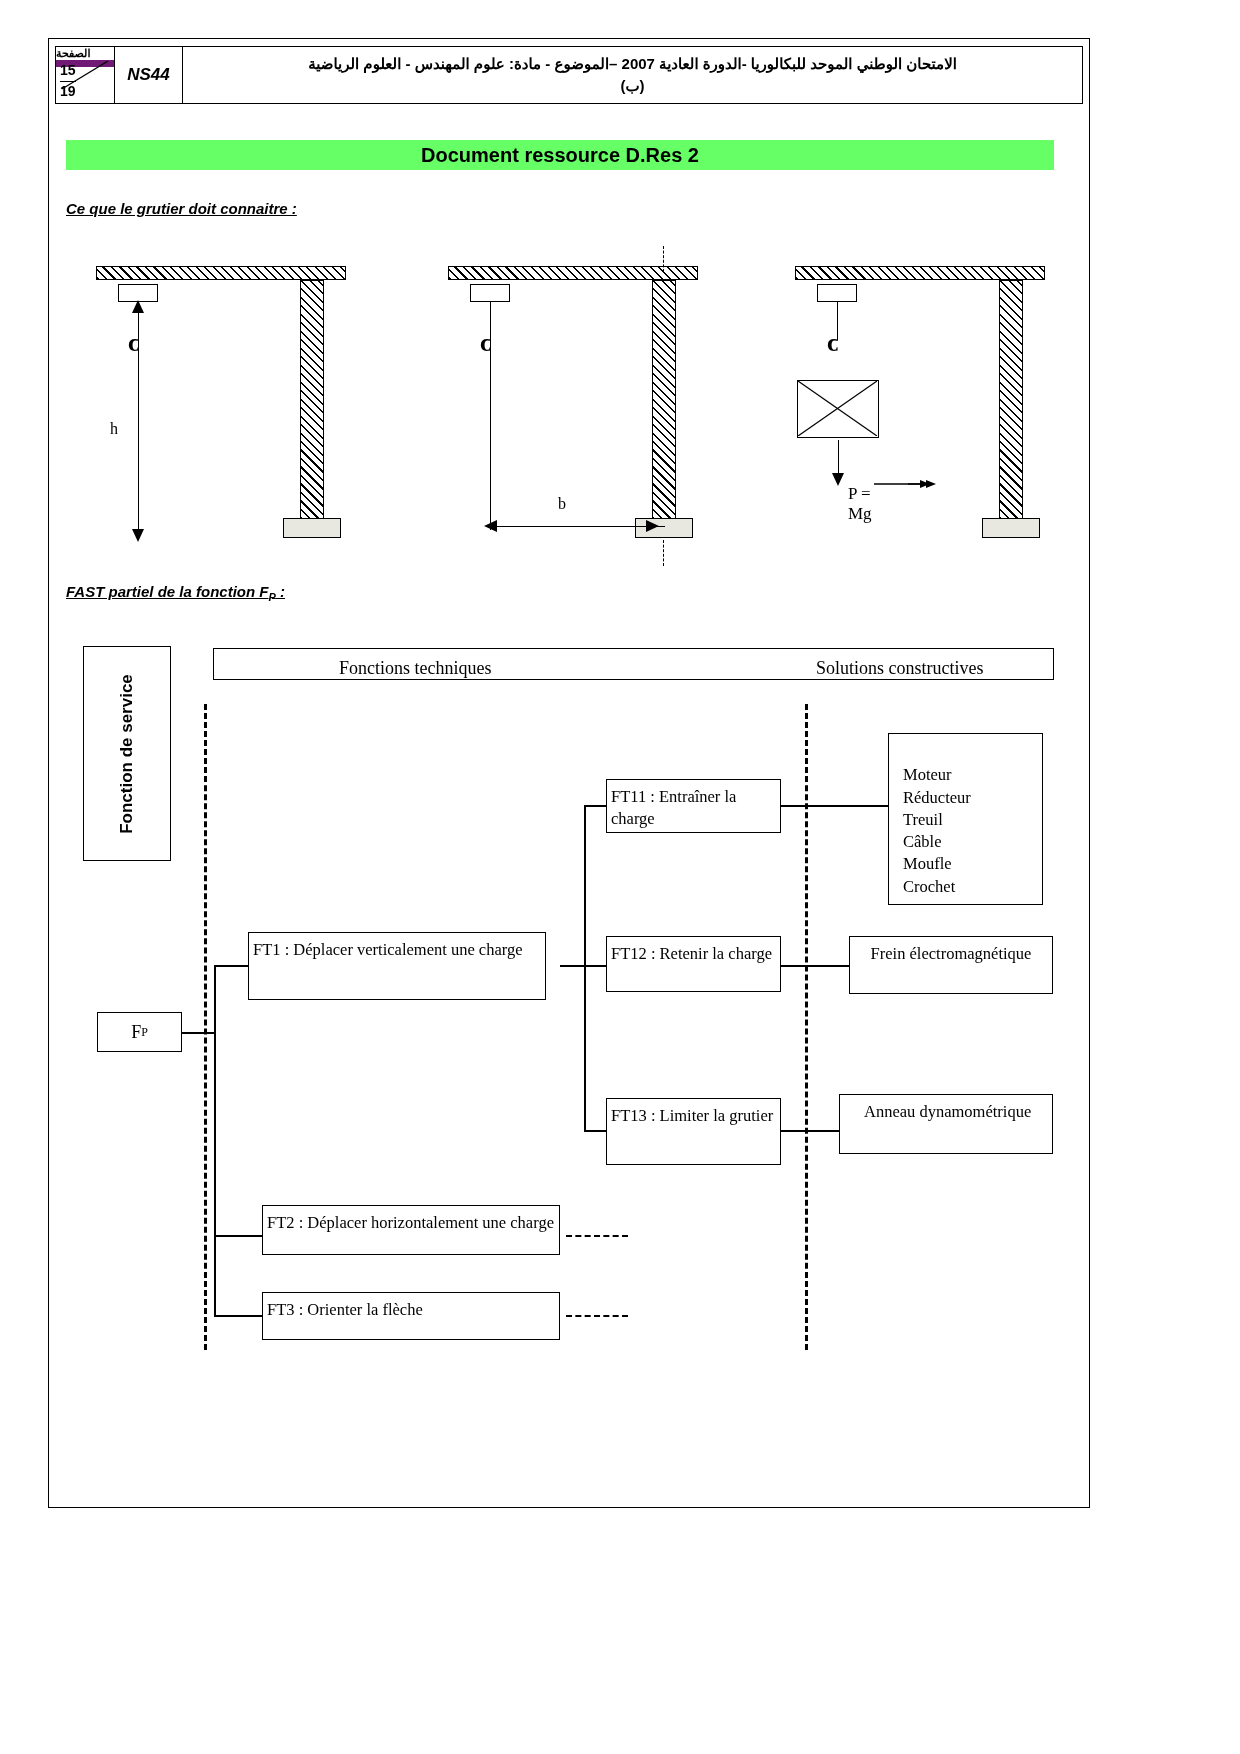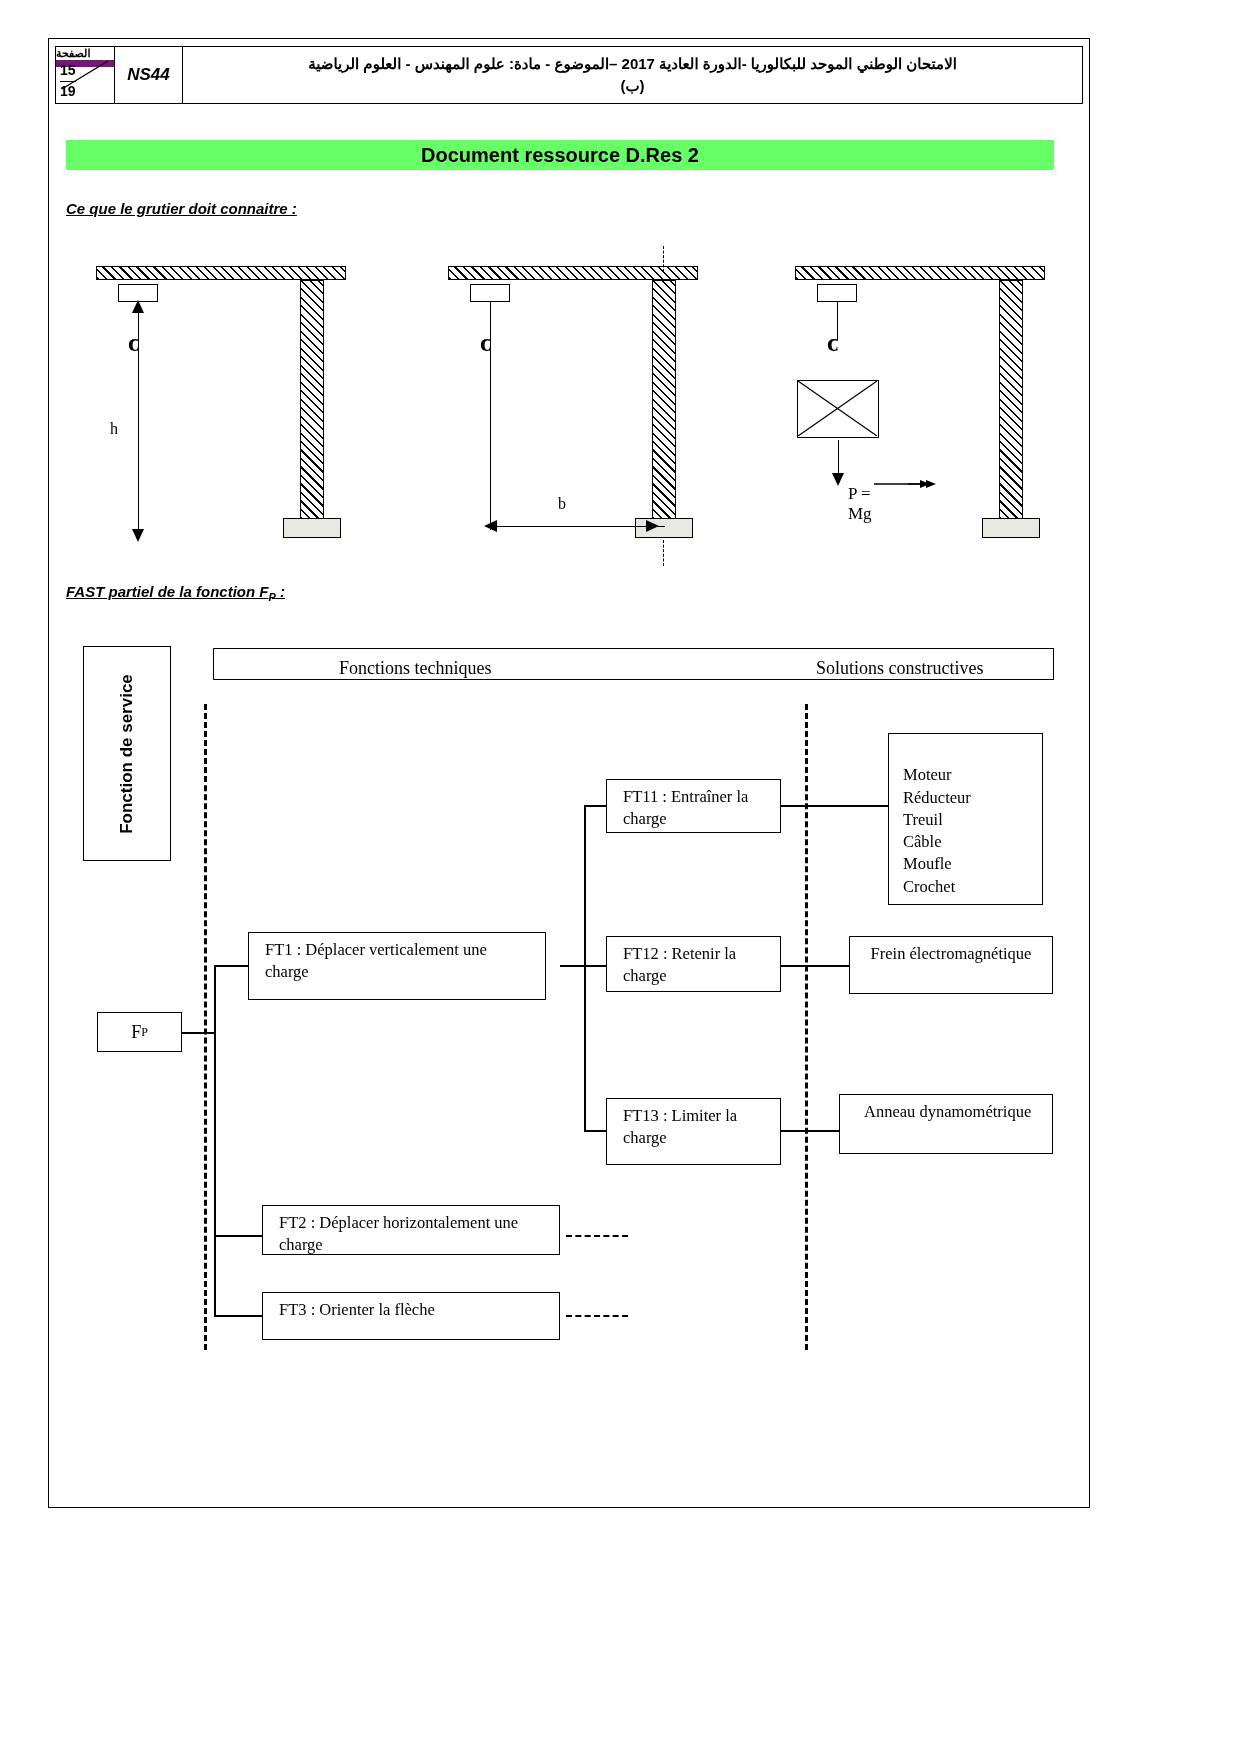--- a/index.html
+++ b/index.html
@@ -165,21 +165,21 @@
 
   
   .fast-box {
     position:absolute;
     border:1px solid #000;
     box-sizing:border-box;
     background:#fff;
     font-family:"Liberation Serif", serif;
     font-size:16.5px;
     line-height:1.35;
-    padding:6px 16px;
+    padding:6px 4px;
   }
   .hdr-band {
     position:absolute;
     left:213px; top:648px;
     width:841px; height:32px;
     border:1px solid #000;
     box-sizing:border-box;
     background:#fff;
   }
   .hdr-band span {
@@ -233,21 +233,21 @@
     <div class="ar-top">الصفحة</div>
     <svg class="slash" viewBox="0 0 46 30">
       <line x1="0" y1="28" x2="46" y2="0" stroke="#000" stroke-width="1.2"></line>
     </svg>
     <div class="num-top">15</div>
     <div class="num-bot">19</div>
   </div>
   <div class="hdr-code">NS44</div>
   <div class="hdr-title">
     <div>
-      <span>الامتحان الوطني الموحد للبكالوريا -الدورة العادية  2017  –الموضوع - مادة: علوم المهندس - العلوم الرياضية</span><br>
+      <span>الامتحان الوطني الموحد للبكالوريا -الدورة العادية  2007  –الموضوع - مادة: علوم المهندس - العلوم الرياضية</span><br>
       <span>(ب)</span>
     </div>
   </div>
 </div>
 
 <div class="banner">Document ressource D.Res 2</div>
 
 <div class="sec-title" id="sec1">Ce que le grutier doit connaitre :</div>
 
 <div class="fig">
@@ -357,21 +357,21 @@
   <span>FT11 : Entraîner la charge</span>
 </div>
 <div class="line-h" style="left:781px; top:805px; width:107px;"></div>
 
 <div class="fast-box" style="left:606px; top:936px; width:175px; height:56px;">
   <span>FT12 : Retenir la charge</span>
 </div>
 <div class="line-h" style="left:781px; top:965px; width:68px;"></div>
 
 <div class="fast-box" style="left:606px; top:1098px; width:175px; height:67px;">
-  <span> FT13 : Limiter la charge</span>
+  <span> FT13 : Limiter la grutier</span>
 </div>
 <div class="line-h" style="left:781px; top:1130px; width:58px;"></div>
 
 <div class="fast-box" style="left:888px; top:733px; width:155px; height:172px; white-space:pre-line; padding:8px 14px;">
   <span>Moteur
 Réducteur
 Treuil
 Câble
 Moufle
 Crochet</span>

